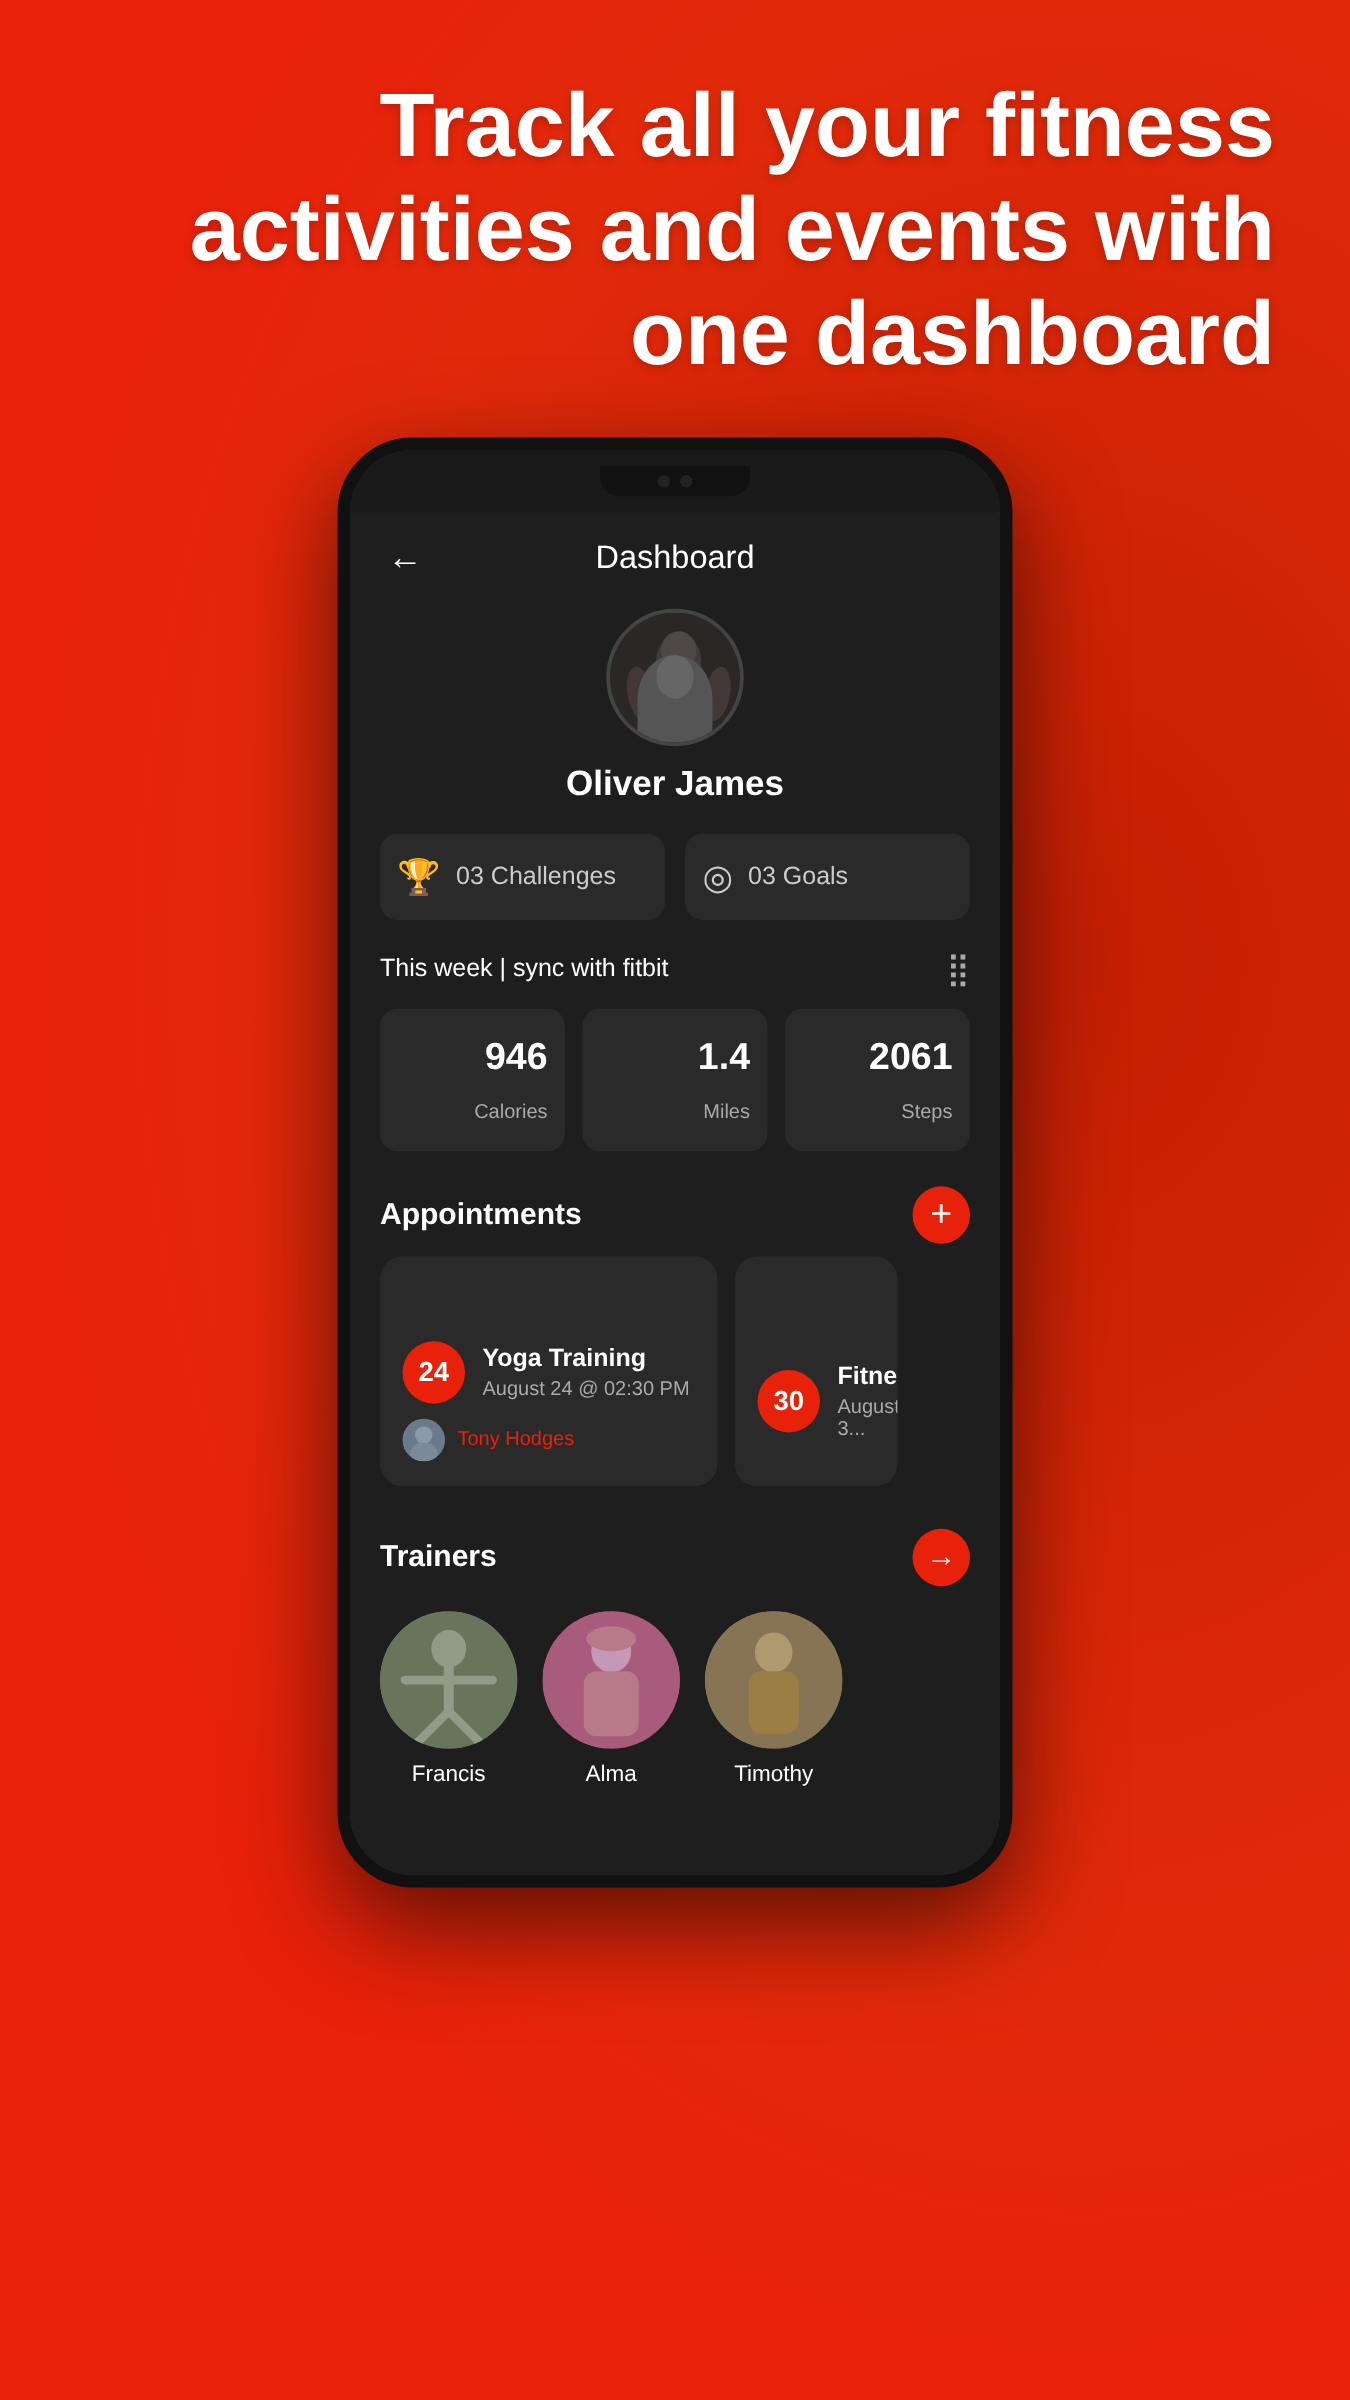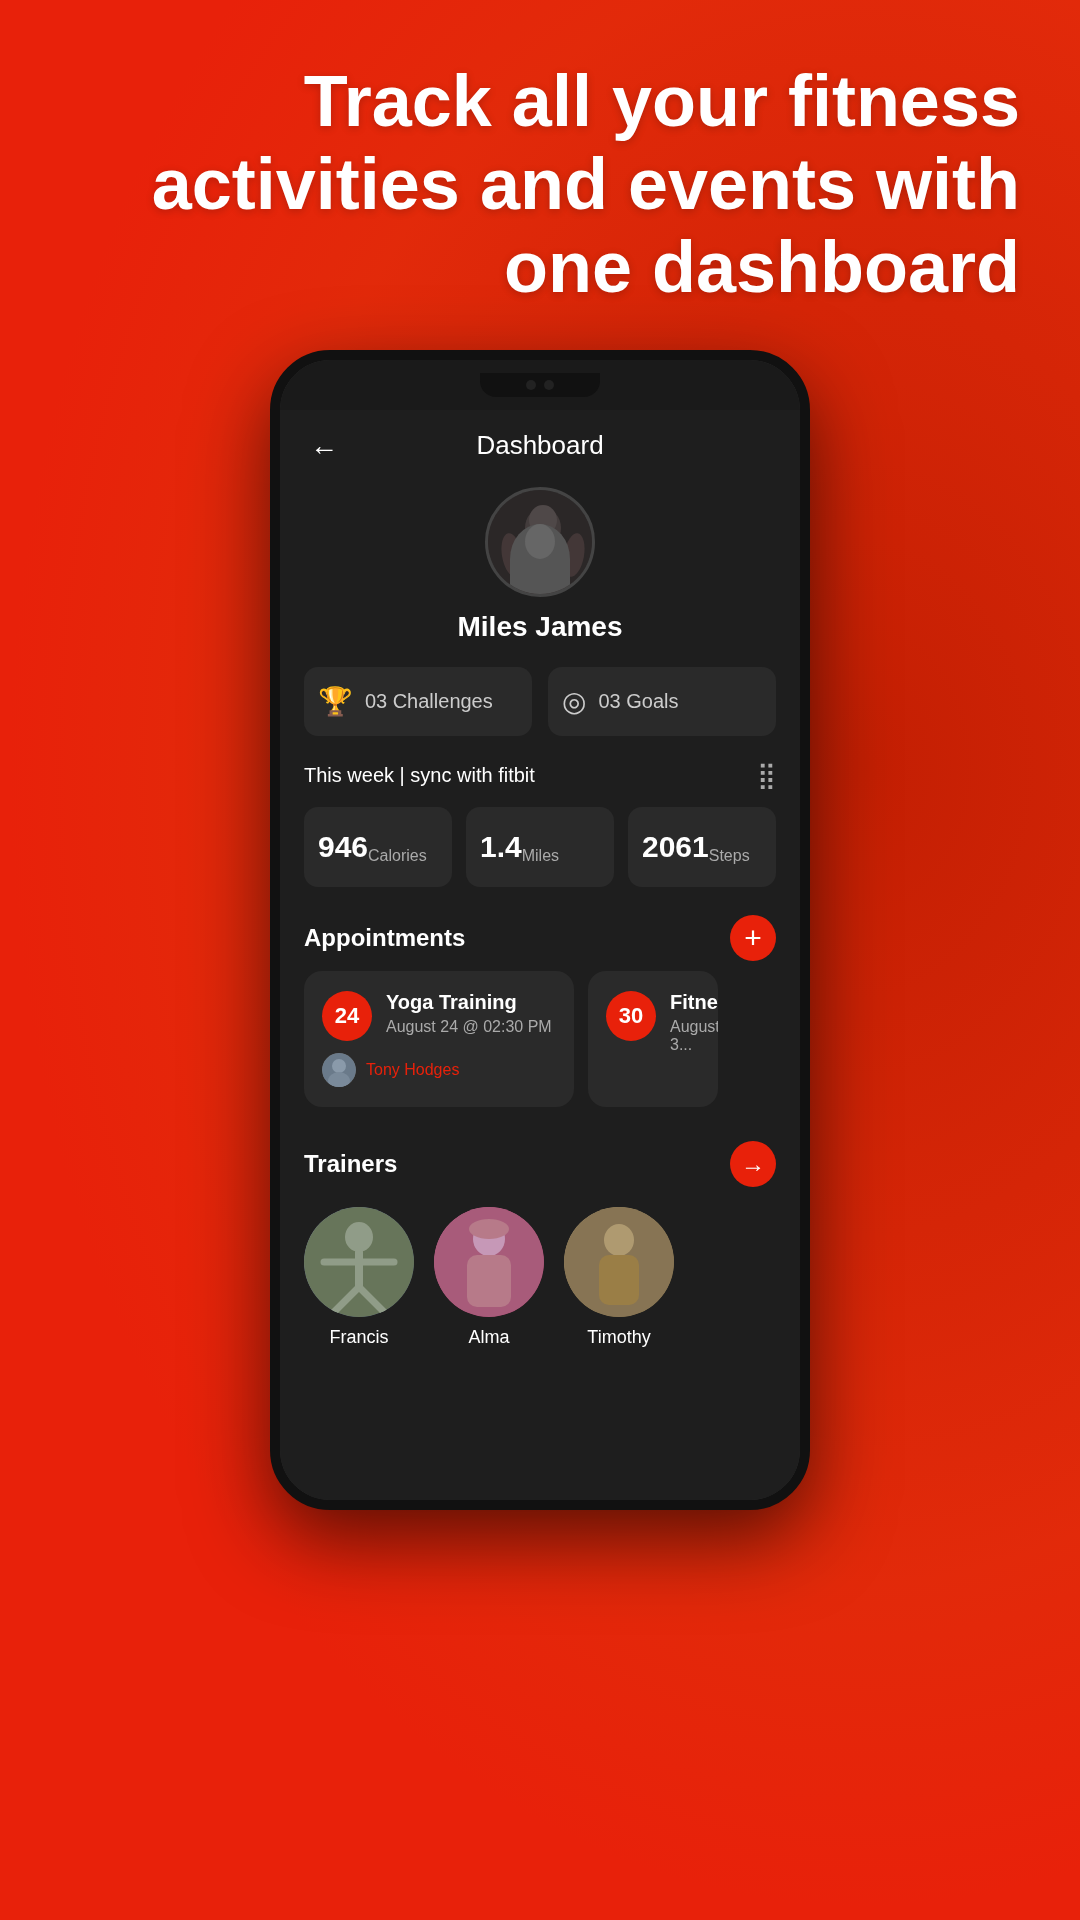--- a/index.html
+++ b/index.html
@@ -236,21 +236,22 @@
       gap: 14px;
       padding: 10px 24px;
     }
 
     .metric-card {
       flex: 1;
       background: #2a2a2a;
       border-radius: 14px;
       padding: 22px 14px;
       display: flex;
-      align-items: center;
+      flex-direction: column;
+      align-items: flex-end;
     }
 
     .metric-value {
       color: #fff;
       font-size: 30px;
       font-weight: 700;
     }
 
     .metric-unit {
       color: #aaa;
@@ -313,22 +314,23 @@
       border-radius: 18px;
       padding: 20px 18px;
       min-width: 270px;
       display: flex;
       flex-direction: column;
       gap: 12px;
     }
 
     .appt-top {
       display: flex;
-      align-items: flex-start;
+      align-items: center;
       gap: 14px;
+      margin-top: 48px;
     }
 
     .appt-date-badge {
       width: 50px;
       height: 50px;
       background: #e8210a;
       border-radius: 50%;
       display: flex;
       align-items: center;
       justify-content: center;
@@ -481,21 +483,21 @@
               <ellipse cx="55" cy="30" rx="14" ry="15" fill="#6a6060"></ellipse>
               <rect x="30" y="55" width="50" height="55" rx="8" fill="#4a4040"></rect>
 
               <ellipse cx="24" cy="65" rx="10" ry="22" fill="#5a4a4a" transform="rotate(-10 24 65)"></ellipse>
               <ellipse cx="86" cy="65" rx="10" ry="22" fill="#5a4a4a" transform="rotate(10 86 65)"></ellipse>
 
               <rect width="110" height="110" fill="rgba(0,0,0,0.25)"></rect>
             </svg>
           </div>
         </div>
-        <span class="profile-name">Miles James</span>
+        <span class="profile-name">Oliver James</span>
       </div>
 
       <div class="stats-row">
         <div class="stat-btn">
           <span class="stat-icon">🏆</span>
           <span class="stat-label">03 Challenges</span>
         </div>
         <div class="stat-btn">
           <span class="stat-icon">◎</span>
           <span class="stat-label">03 Goals</span>

